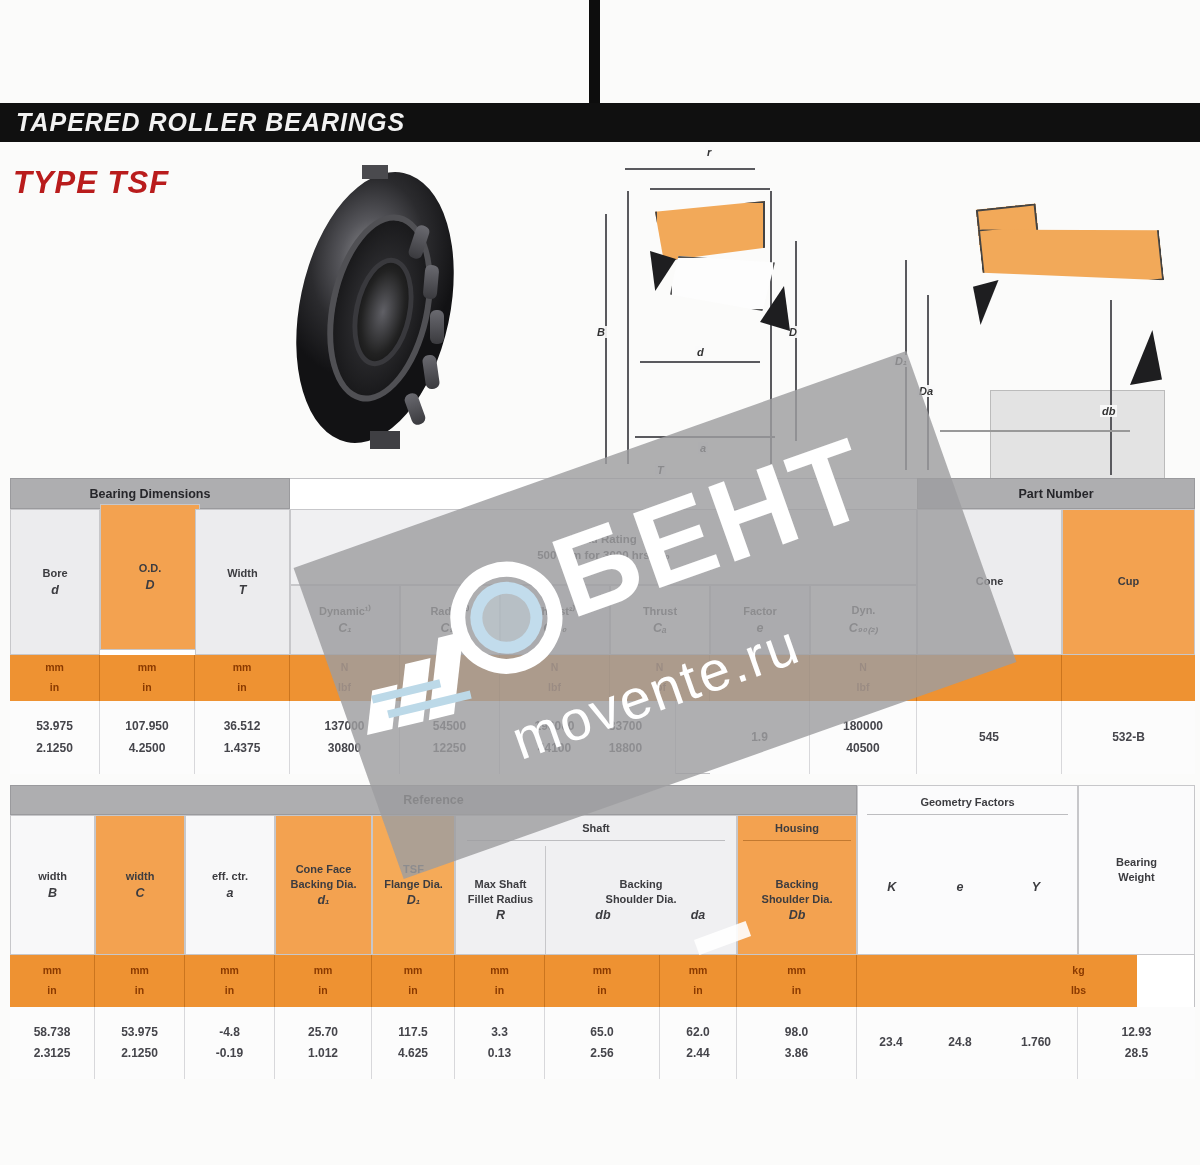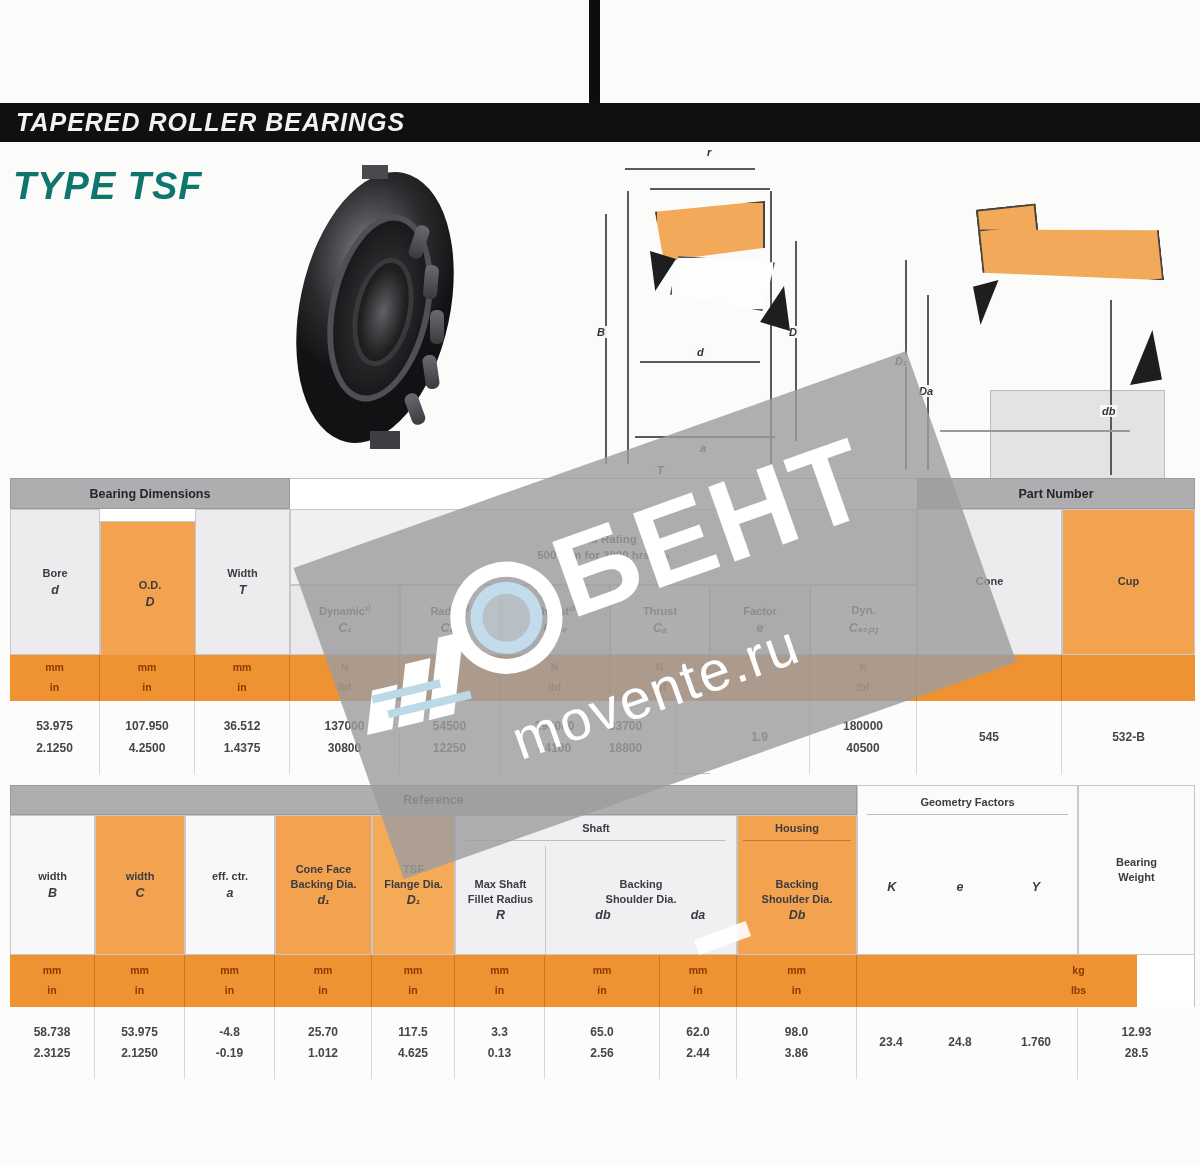--- a/index.html
+++ b/index.html
@@ -5,21 +5,21 @@
   html,body{margin:0;padding:0;background:#fff;}
   .page{position:relative;width:1200px;height:1165px;background:#fbfbfa;overflow:hidden;
         font-family:"Liberation Sans",sans-serif;filter:blur(0.5px);}
   
   .black-band{position:absolute;left:0;top:103px;width:1200px;height:39px;background:#101010;
               display:flex;align-items:center;}
   .black-band span{margin-left:16px;color:#f2f2f2;font-style:italic;font-weight:900;
                    font-size:25px;letter-spacing:1px;transform:scaleY(1.05);}
   .scan-mark{position:absolute;left:589px;top:0;width:11px;height:103px;background:#0d0d0d;}
   .type-title{position:absolute;left:13px;top:165px;font-style:italic;font-weight:900;
-              font-size:38px;color:#0f766e;letter-spacing:1px;}
+              font-size:31px;color:#b91c1c;letter-spacing:1px;}
   
   .twrap{position:absolute;background:#ffffff;border:1px solid #c2c2c5;box-sizing:border-box;}
   .band{position:absolute;height:31px;background:#aeaeb0;display:flex;align-items:center;
         justify-content:center;font-size:12.5px;font-weight:800;color:#26262a;
         border:1px solid #9a9a9d;box-sizing:border-box;}
   .cell{position:absolute;box-sizing:border-box;display:flex;flex-direction:column;
         align-items:center;justify-content:center;text-align:center;gap:2px;}
   .h{border:1px solid #c7c7ca;color:#3c3c40;}
   .cl{font-size:11px;font-weight:700;line-height:1.2;}
   .cs{font-size:12.5px;font-style:italic;font-weight:700;}
@@ -124,21 +124,21 @@
     <span>Bearing Dimensions</span>
   </div>
   <div class="band" style="left:917px;top:478px;width:278px;">
     <span>Part Number</span>
   </div>
 
   <div class="cell h" style="left:10px;top:509px;width:90px;height:146px;background:#ececee;">
     <span class="cl">Bore</span>
     <span class="cs">d</span>
   </div>
-  <div class="cell h" style="left:100px;top:521px;width:100px;height:146px;background:#f3a250;text-align:center;">
+  <div class="cell h" style="left:100px;top:504px;width:100px;height:146px;background:#f3a250;text-align:center;">
     <span class="cl">O.D.</span>
     <span class="cs">D</span>
   </div>
   <div class="cell h" style="left:195px;top:509px;width:95px;height:146px;background:#ececee;">
     <span class="cl">Width</span>
     <span class="cs">T</span>
   </div>
 
   <div class="midhead" style="left:290px;top:509px;width:627px;height:76px;">
     <span>Load Rating</span>

